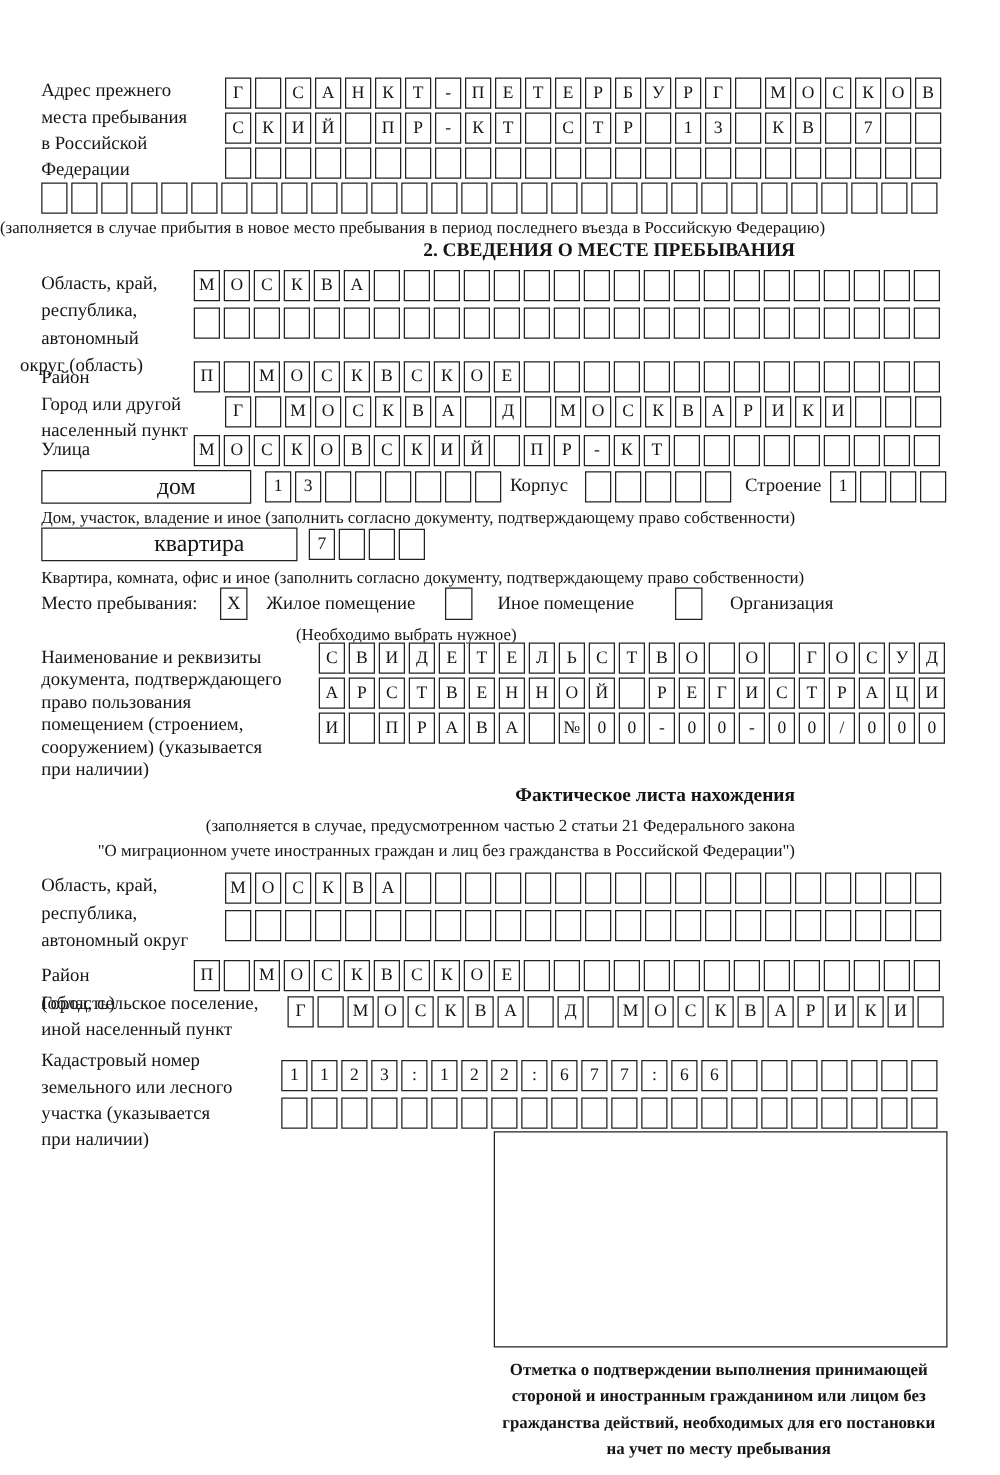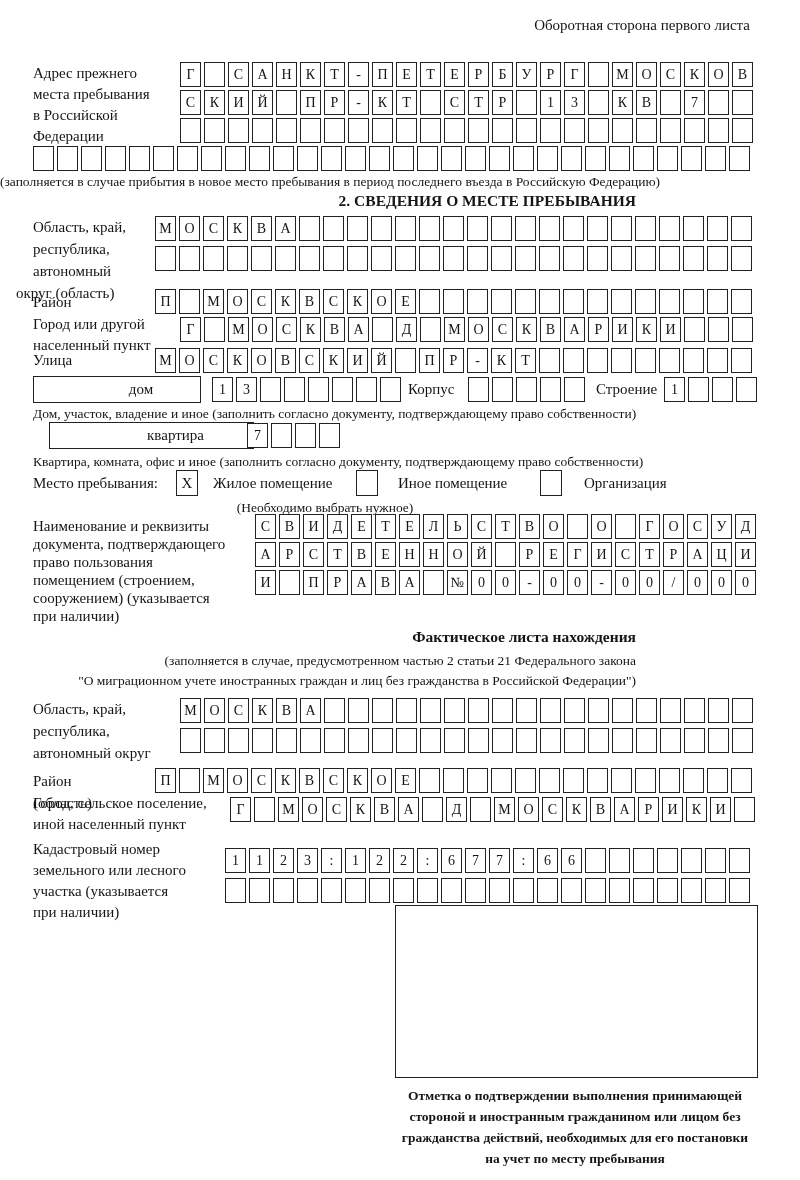--- a/index.html
+++ b/index.html
@@ -7,33 +7,32 @@
          font-family:"Liberation Serif", serif;color:#151515;overflow:hidden;}
   .abs{position:absolute;}
   .lbl{font-size:15px;line-height:19px;white-space:nowrap;}
   .cap{font-size:13.5px;white-space:nowrap;}
   .title{font-weight:bold;font-size:15.5px;white-space:nowrap;}
   .boxrow{position:absolute;display:flex;gap:3px;}
   .cb{width:21px;height:25px;border:1.6px solid #222;box-sizing:border-box;
       display:flex;align-items:center;justify-content:center;
       font-size:14px;background:#fff;flex:0 0 auto;}
   .labelbox{position:absolute;border:1.6px solid #222;box-sizing:border-box;
-      display:flex;align-items:center;justify-content:center;font-size:15px;background:#fff;padding-left:48px;}
+      display:flex;align-items:center;justify-content:center;font-size:19px;background:#fff;padding-left:48px;}
   .chk{position:absolute;width:22px;height:26px;border:1.6px solid #222;box-sizing:border-box;
       display:flex;align-items:center;justify-content:center;font-size:15px;background:#fff;}
   .center{left:0;width:636px;text-align:right;}
   .stampbox{position:absolute;border:1.8px solid #222;box-sizing:border-box;background:#fff;}
   .notes{position:absolute;text-align:center;font-weight:bold;font-size:13.5px;line-height:21px;}
 </style>
 </head>
 <body>
 
 <div class="sheet">
 
-  <div class="abs lbl" style="top:16px;left:440px;width:310px;text-align:right;">Оборотная сторона первого листа</div>
 
   <div class="abs lbl" style="top:64px;left:33px;">Адрес прежнего</div>
   <div class="abs lbl" style="top:85px;left:33px;">места пребывания</div>
   <div class="abs lbl" style="top:106px;left:33px;">в Российской</div>
   <div class="abs lbl" style="top:127px;left:33px;">Федерации</div>
 
   <div class="boxrow" style="top:62px;left:180px;">
       <span class="cb">Г</span>
       <span class="cb"></span>
       <span class="cb">С</span>
@@ -316,21 +315,21 @@
   <div class="abs lbl" style="top:380px;left:596px;">Строение</div>
   <div class="boxrow" style="top:377px;left:664px;">
       <span class="cb">1</span>
       <span class="cb"></span>
       <span class="cb"></span>
       <span class="cb"></span>
     </div>
 
   <div class="abs cap" style="top:406px;left:33px;">Дом, участок, владение и иное (заполнить согласно документу, подтверждающему право собственности)</div>
 
-  <div class="labelbox" style="top:422px;left:49px;width:205px;height:27px;">квартира</div>
+  <div class="labelbox" style="top:422px;left:33px;width:205px;height:27px;">квартира</div>
   <div class="boxrow" style="top:423px;left:247px;">
       <span class="cb">7</span>
       <span class="cb"></span>
       <span class="cb"></span>
       <span class="cb"></span>
     </div>
   <div class="abs cap" style="top:454px;left:33px;">Квартира, комната, офис и иное (заполнить согласно документу, подтверждающему право собственности)</div>
 
   <div class="abs lbl" style="top:474px;left:33px;">Место пребывания:</div>
   <div class="chk" style="top:470px;left:176px;">X</div>

